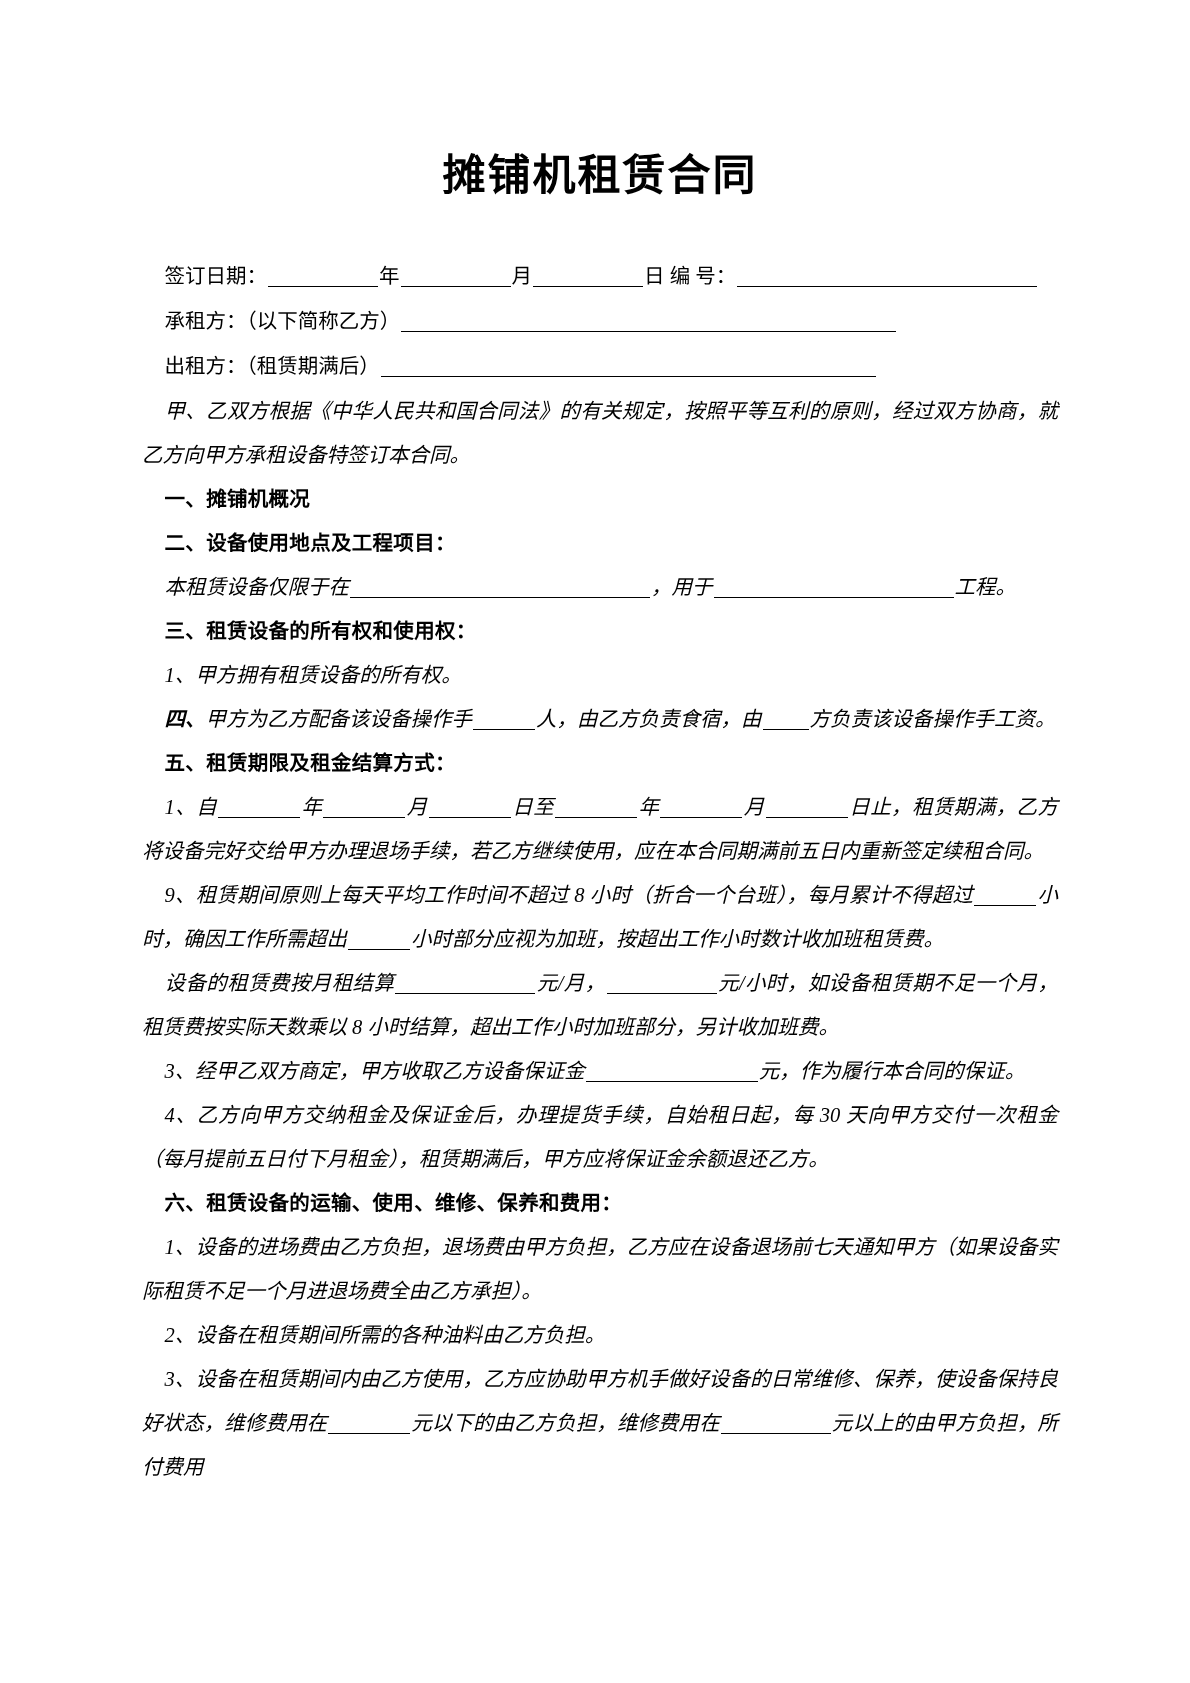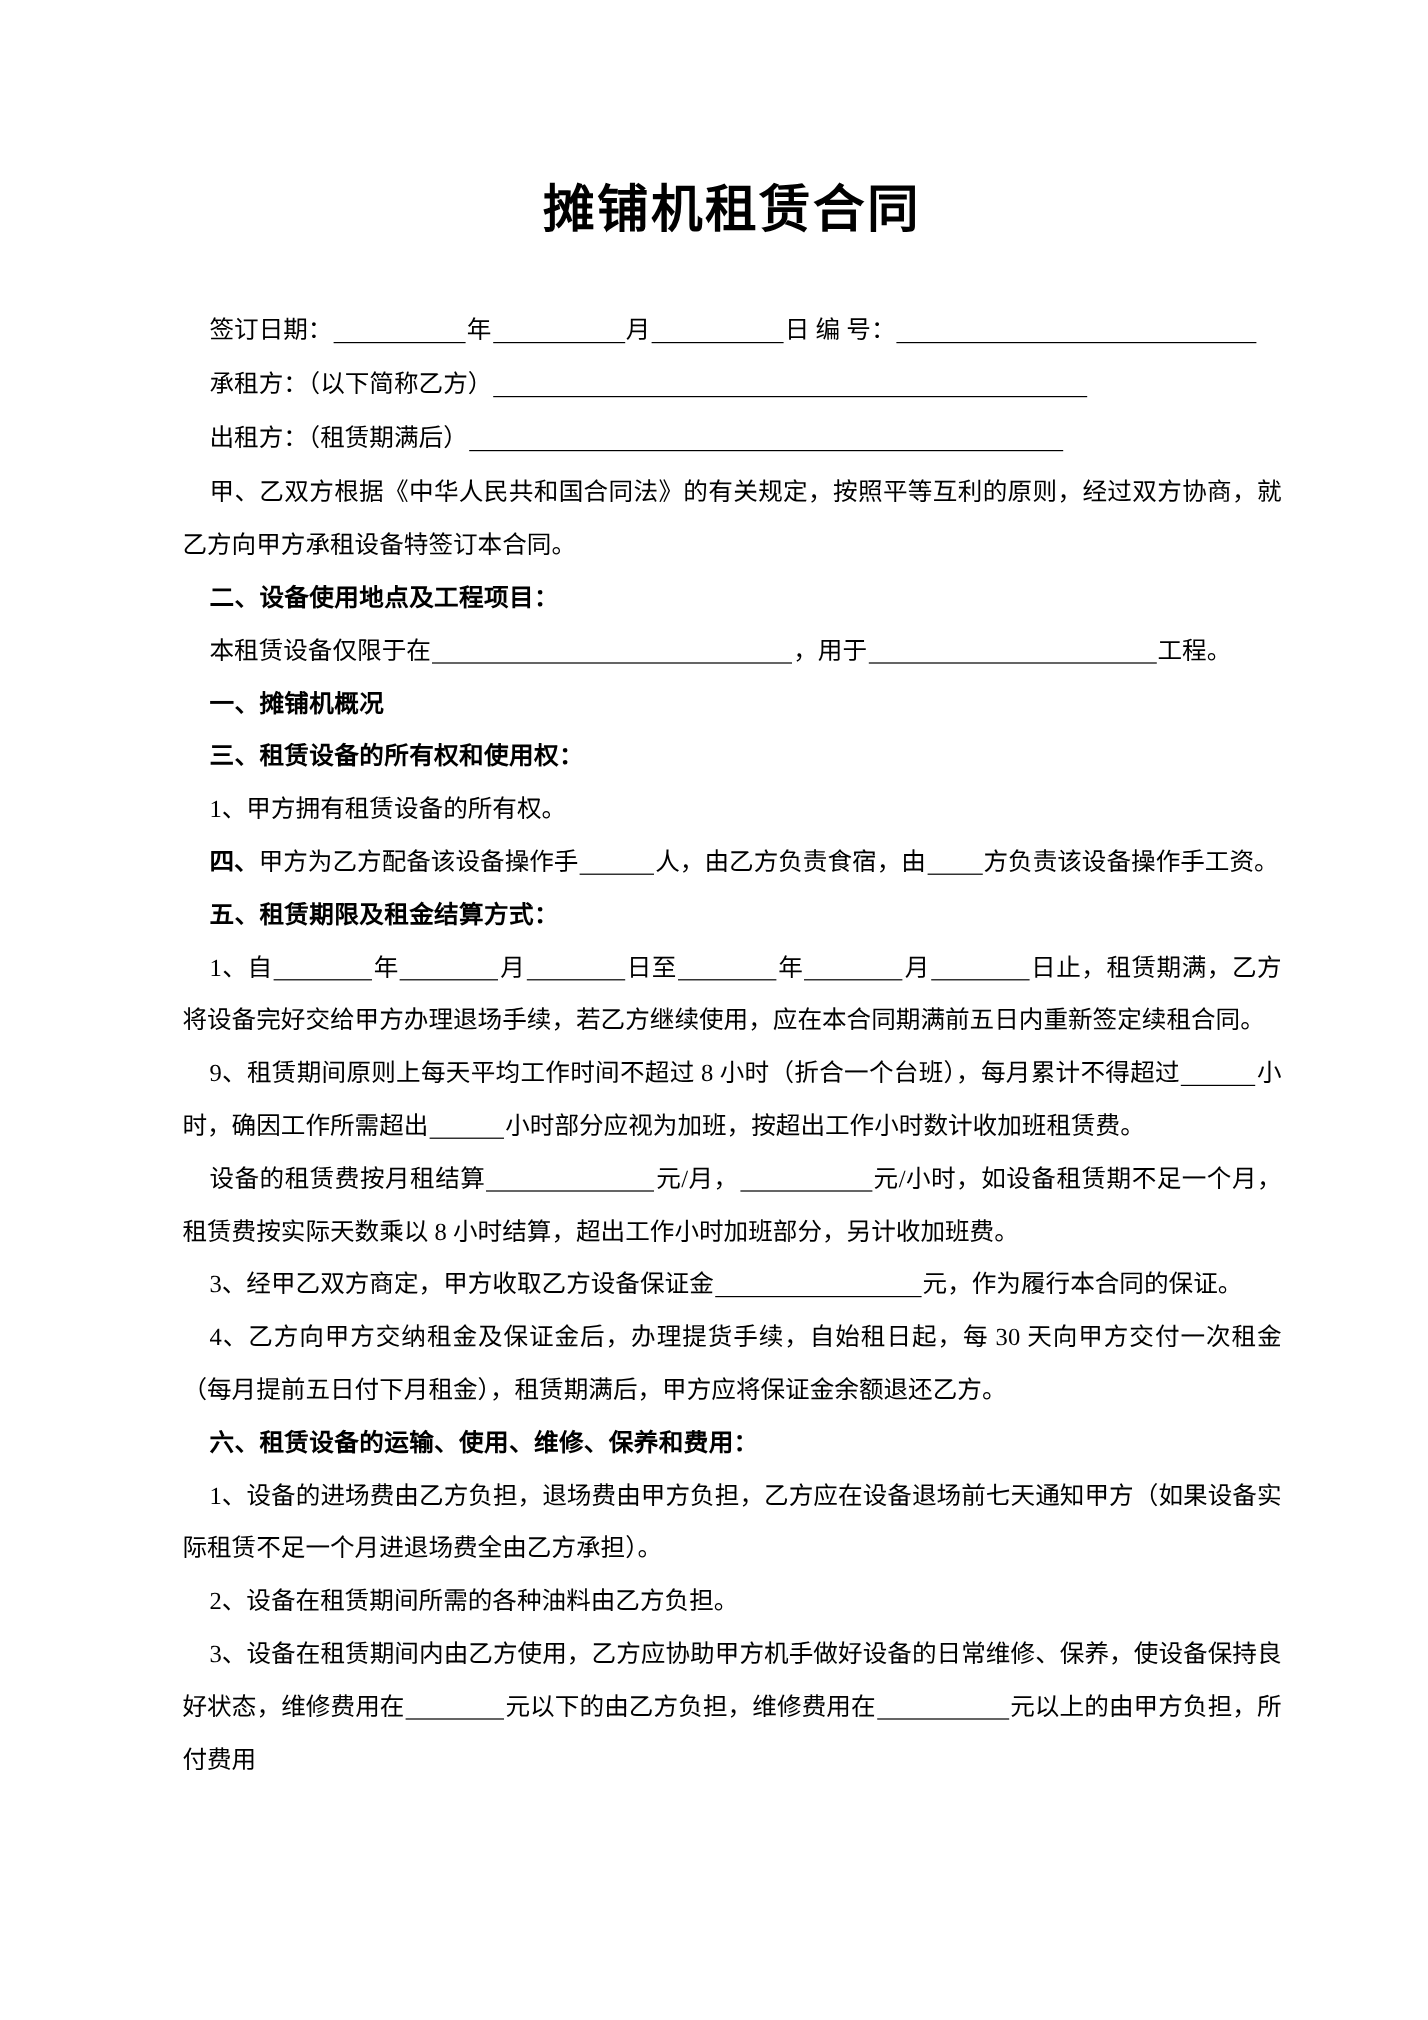--- a/index.html
+++ b/index.html
@@ -16,21 +16,21 @@
     position: relative;
     width: 1190px;
     height: 1683px;
     margin: 0 auto;
     background: #ffffff;
     box-sizing: border-box;
     overflow: hidden;
   }
   .content {
     position: absolute;
-    left: 152px;
+    left: 142px;
     top: 0;
     width: 916px;
   }
 
   
   .doc-title {
     text-align: center;
     font-size: 43px;
     font-weight: 700;
     letter-spacing: 2px;
@@ -43,21 +43,21 @@
 
   
   .para {
     font-size: 20.5px;
     line-height: 44px;
     margin: 0;
     text-align: justify;
     text-justify: inter-ideograph;
     white-space: normal;
   }
-  .para.indent1 { text-indent: 1.1em; }
+  .para.indent1 { text-indent: 1.1em; font-style: italic; }
 
   .heading {
     font-size: 20.5px;
     line-height: 44px;
     margin: 0;
     font-weight: 700;
     text-indent: 1.1em;
     font-family: "Liberation Sans", "DejaVu Sans", sans-serif;
     letter-spacing: .3px;
   }
@@ -114,25 +114,25 @@
     </p>
 
     <p class="info-line">
       <span>出租方：（租赁期满后）</span><span class="blank b-5xl"></span>
     </p>
 
     <p class="para indent1">甲、乙双方根据《中华人民共和国合同法》的有关规定，按照平等互利的原则，经过双方协商，就乙方向甲方承租设备特签订本合同。</p>
 
     <div id="sections-root">
         <div>
+          <p class="heading">一、摊铺机概况</p>
+        </div>
+        <div>
           <p class="heading">二、设备使用地点及工程项目：</p>
           <p class="para indent1"><span>本租赁设备仅限于在</span><span class="blank b-4xl"></span><span>，用于</span><span class="blank b-3xl"></span><span>工程。</span></p>
-        </div>
-        <div>
-          <p class="heading">一、摊铺机概况</p>
         </div>
         <div>
           <p class="heading">三、租赁设备的所有权和使用权：</p>
           <p class="para indent1">1、甲方拥有租赁设备的所有权。</p>
         </div>
         <div>
           <p class="para indent1"><span class="heading-inline-num">四、</span><span>甲方为乙方配备该设备操作手</span><span class="blank b-sm"></span><span>人，由乙方负责食宿，由</span><span class="blank b-xs"></span><span>方负责该设备操作手工资。</span></p>
         </div>
         <div>
           <p class="heading">五、租赁期限及租金结算方式：</p>

